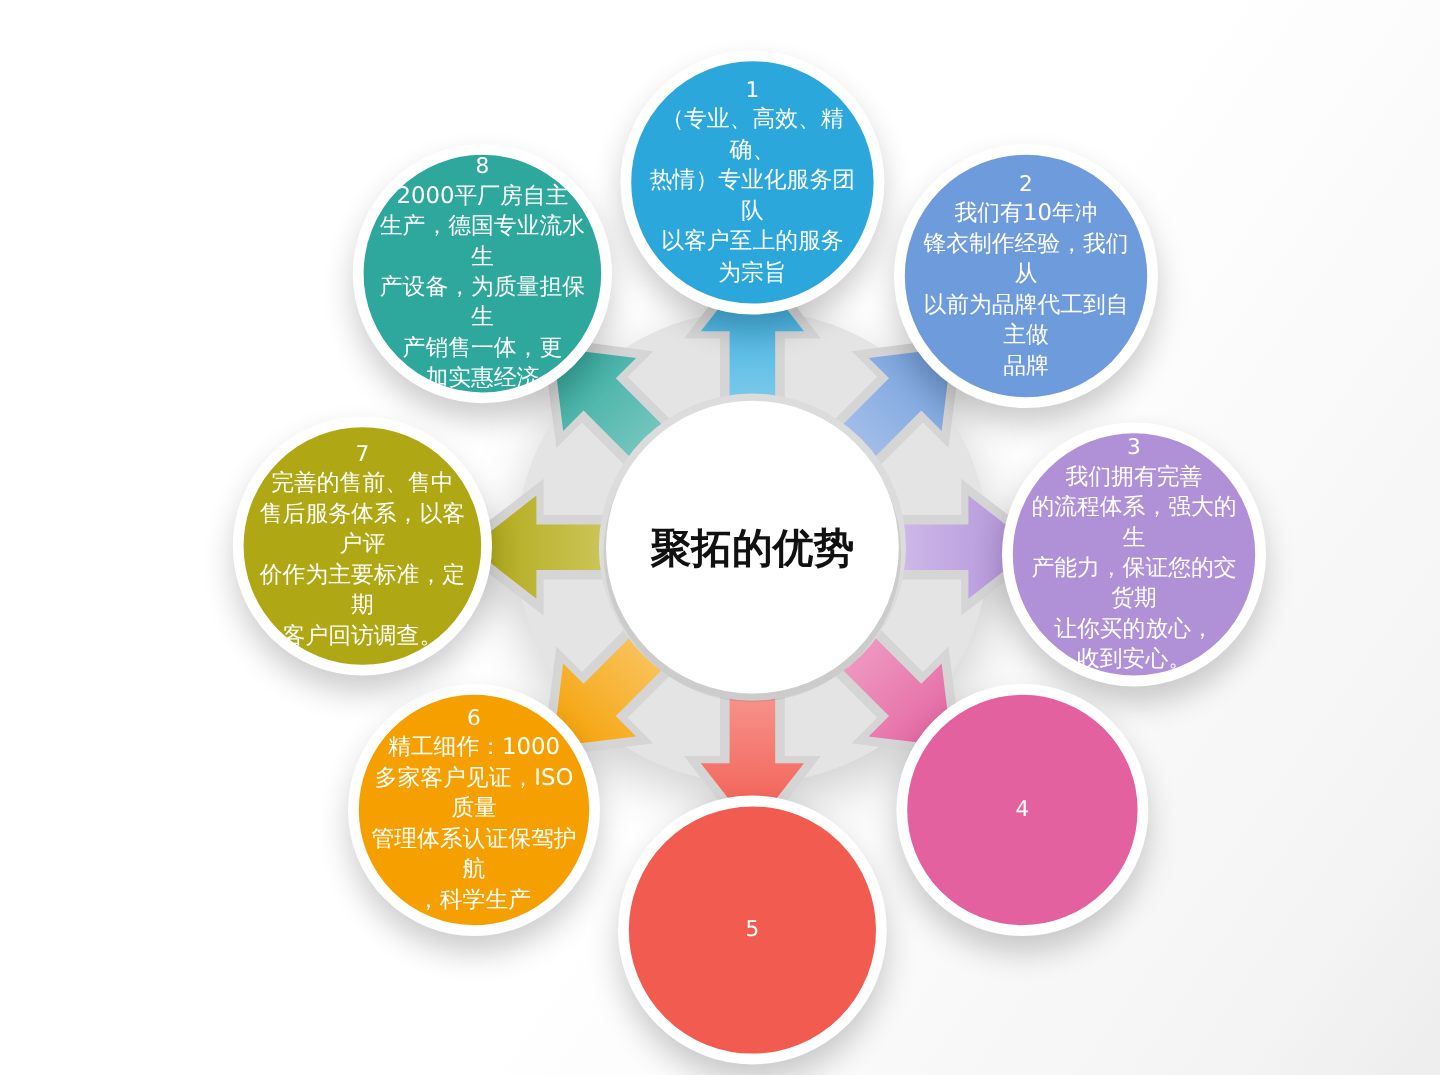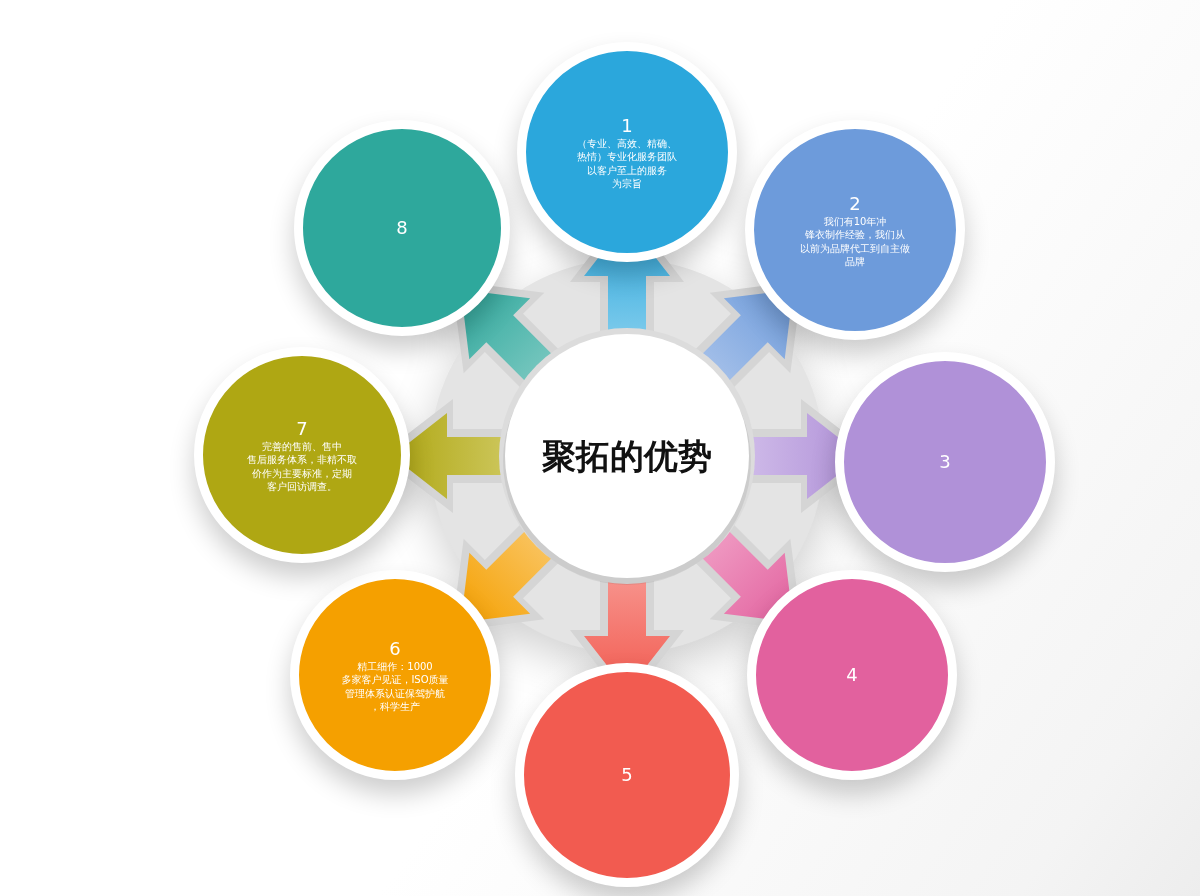--- a/index.html
+++ b/index.html
@@ -34,21 +34,21 @@
     border: 9px solid #ffffff;
     box-shadow: 0 14px 26px rgba(0,0,0,0.20);
     display: flex;
     align-items: center;
     justify-content: center;
     text-align: center;
     color: #ffffff;
   }
   .bubble-content { display: flex; flex-direction: column; align-items: center; padding: 8px; }
   .bubble-num  { font-size: 18px; line-height: 1.3; }
-  .bubble-text { font-size: 10px; line-height: 1.34; white-space: pre-line; }
+  .bubble-text { font-size: 19px; line-height: 1.34; white-space: pre-line; }
 
   .b1 { left: 517px; top:  42px; width: 220px; height: 220px; }
   .b2 { left: 745px; top: 120px; width: 220px; height: 220px; }
   .b3 { left: 835px; top: 352px; width: 220px; height: 220px; }
   .b4 { left: 747px; top: 570px; width: 210px; height: 210px; }
   .b5 { left: 515px; top: 663px; width: 224px; height: 224px; }
   .b6 { left: 290px; top: 570px; width: 210px; height: 210px; }
   .b7 { left: 194px; top: 347px; width: 216px; height: 216px; }
   .b8 { left: 294px; top: 120px; width: 216px; height: 216px; }
 </style>
@@ -150,20 +150,25 @@
       <div class="bubble-text">我们有10年冲
 锋衣制作经验，我们从
 以前为品牌代工到自主做
 品牌</div>
     </div>
   </div>
 
   <div class="bubble b3" style="background-color: rgb(176, 145, 216);">
     <div class="bubble-content">
       <div class="bubble-num">3</div>
+      <div class="bubble-text">我们拥有完善
+的流程体系，强大的生
+产能力，保证您的交货期
+让你买的放心，
+收到安心。</div>
     </div>
   </div>
 
   <div class="bubble b4" style="background-color: rgb(226, 97, 158);">
     <div class="bubble-content">
       <div class="bubble-num">4</div>
     </div>
   </div>
 
   <div class="bubble b5" style="background-color: rgb(242, 91, 80);">
@@ -179,25 +184,30 @@
 多家客户见证，ISO质量
 管理体系认证保驾护航
 ，科学生产</div>
     </div>
   </div>
 
   <div class="bubble b7" style="background-color: rgb(175, 167, 19);">
     <div class="bubble-content">
       <div class="bubble-num">7</div>
       <div class="bubble-text">完善的售前、售中
-售后服务体系，非精不取
+售后服务体系，以客户评
 价作为主要标准，定期
 客户回访调查。</div>
     </div>
   </div>
 
   <div class="bubble b8" style="background-color: rgb(46, 168, 156);">
     <div class="bubble-content">
       <div class="bubble-num">8</div>
+      <div class="bubble-text">2000平厂房自主
+生产，德国专业流水生
+产设备，为质量担保生
+产销售一体，更
+加实惠经济</div>
     </div>
   </div>
 
 </div>
 
 </body></html>

